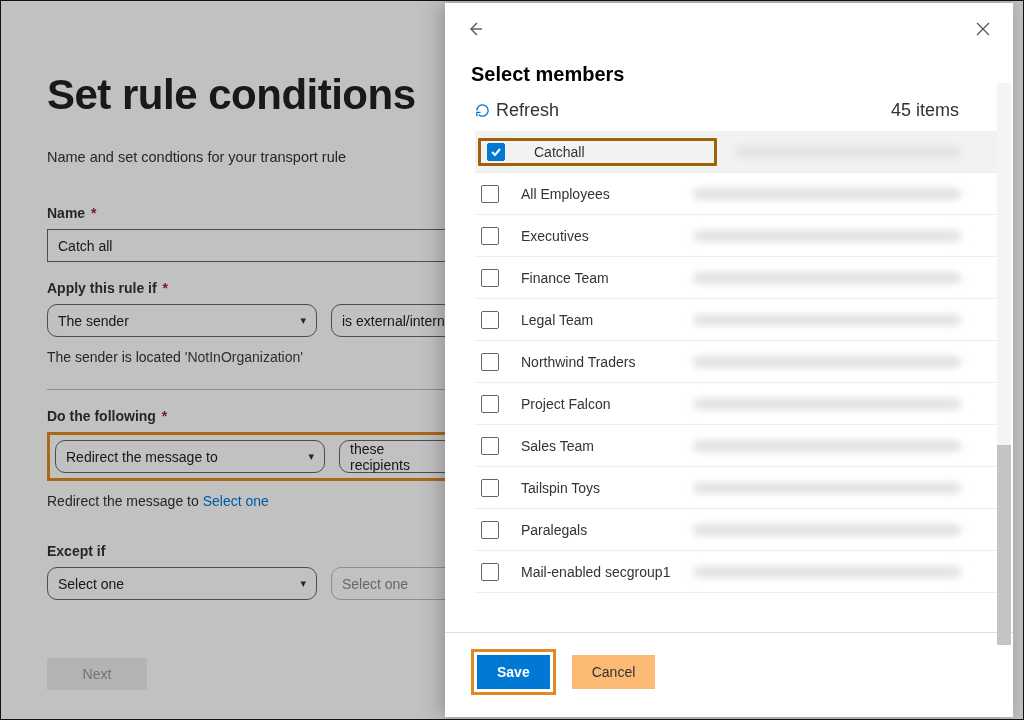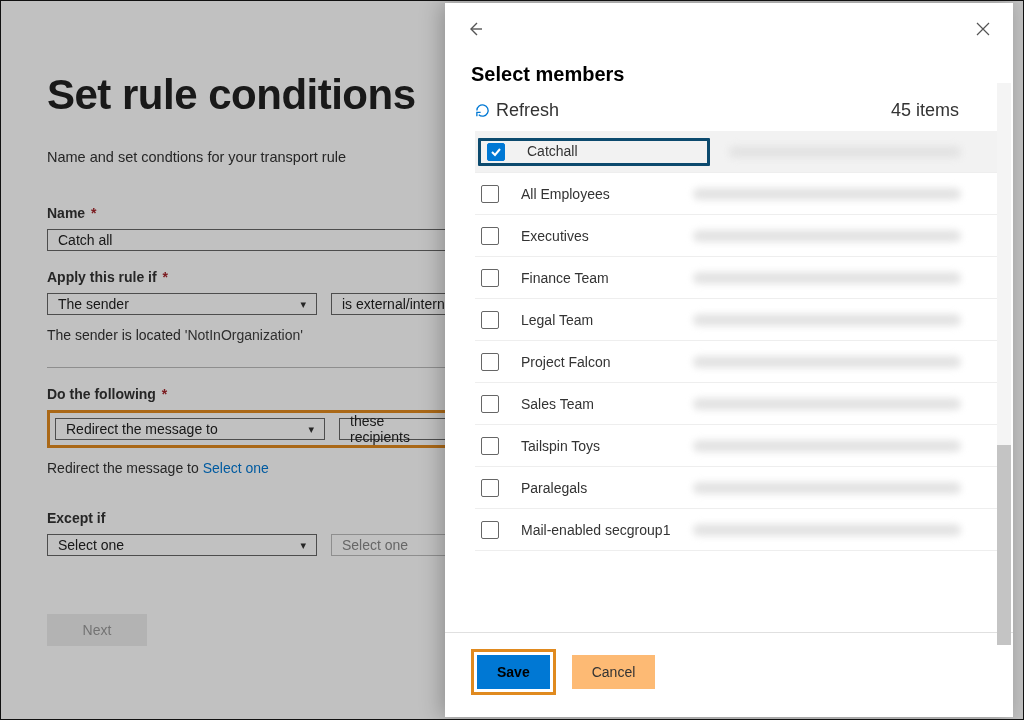--- a/index.html
+++ b/index.html
@@ -19,26 +19,26 @@
     background: rgba(0,0,0,0.22);
     pointer-events: none;
   }
   .bg h1 {
     font-size: 42px; font-weight: 700; letter-spacing: -0.5px; margin: 0 0 30px 0;
   }
   .bg .sub { font-size: 14.5px; color: #333; margin-bottom: 40px; }
   .bg label.lbl { display:block; font-size: 14px; font-weight: 600; color: #333; margin-bottom: 8px; }
   .bg .req { color: #a4262c; margin-left: 2px; }
   .bg input.text, .bg .dropdown {
-    width: 410px; height: 22px; border: 1px solid #666; padding: 0 10px; font-size: 14px; background: #fff;
+    width: 410px; height: 33px; border: 1px solid #666; padding: 0 10px; font-size: 14px; background: #fff;
     display: inline-flex; align-items: center; justify-content: space-between; color: #222;
   }
   .bg .row { margin-bottom: 18px; }
   .bg .pair { display: flex; gap: 14px; }
-  .bg .dropdown { width: 270px; position: relative; }
+  .bg .dropdown { width: 270px; position: relative; border-radius: 10px; }
   .bg .dropdown .chev { font-size: 11px; color: #333; }
   .bg .hint { font-size: 14px; margin-top: 12px; color: #333; }
   .bg .hint .link { color: #404040; }
   .bg .link2 { color: #0078d4; }
   .bg hr { border: none; border-top: 1px solid #bbb; margin: 24px 0 18px 0; width: 410px; }
   .bg .next {
     width: 100px; height: 32px; background: #eee; border: none; color: #999; font-size: 14px; margin-top: 40px;
   }
   .bg .highlight {
     border: 3px solid #e08a1f; padding: 5px; display: inline-block;
@@ -82,33 +82,33 @@
   .panel .item .cb.checked { background:#0078d4; border-color:#0078d4; }
   .panel .item .cb.checked svg { width:12px; height:12px; }
   .panel .item .name { flex: 0 0 150px; }
   .panel .item .addr {
     flex: 1; height: 12px; border-radius: 6px;
     background: #e3e3e3;
     filter: blur(3.5px);
     margin-right: 30px;
   }
   .panel .item-highlight {
-    border: 3px solid #0c4a6e; margin: -3px; border-radius:1px;
+    border: 3px solid #a16207; margin: -3px; border-radius:1px;
     position: relative;
-    display: inline-flex; align-items:flex-start; gap:22px; padding: 2px 30px 2px 6px;
+    display: inline-flex; align-items:center; gap:29px; padding: 2px 30px 2px 6px;
   }
 
   .panel .footer {
     border-top: 1px solid #e0e0e0; padding: 16px 26px 22px 26px;
     display: flex; gap: 16px; align-items: center;
   }
   .panel .btn {
     height: 34px; padding: 0 20px; font-size: 14px; border: none; cursor:pointer;
   }
-  .panel .btn.primary { background:#0078d4; color:#000000; font-weight:600; }
+  .panel .btn.primary { background:#0078d4; color:#ffffff; font-weight:600; }
   .panel .btn.secondary { background:#fdba74; color:#333; }
   .panel .save-highlight { border: 3px solid #e08a1f; padding: 3px; display:inline-block; }
 
   .panel .scrollbar {
     position:absolute; right:2px; top:80px; bottom:72px; width:14px;
   }
   .panel .sb-track { position:absolute; inset:0; background:#f4f4f4; }
   .panel .sb-thumb { position:absolute; right:0; width:14px; height:200px; bottom:0; background:#c4c4c4; }
 </style>
 </head>
@@ -234,20 +234,25 @@
         <span class="name">Finance Team</span>
         <span class="addr"></span>
       </div>
       <div class="item">
         <span class="cb"></span>
         <span class="name">Legal Team</span>
         <span class="addr"></span>
       </div>
       <div class="item">
         <span class="cb"></span>
+        <span class="name">Northwind Traders</span>
+        <span class="addr"></span>
+      </div>
+      <div class="item">
+        <span class="cb"></span>
         <span class="name">Project Falcon</span>
         <span class="addr"></span>
       </div>
       <div class="item">
         <span class="cb"></span>
         <span class="name">Sales Team</span>
         <span class="addr"></span>
       </div>
       <div class="item">
         <span class="cb"></span>

